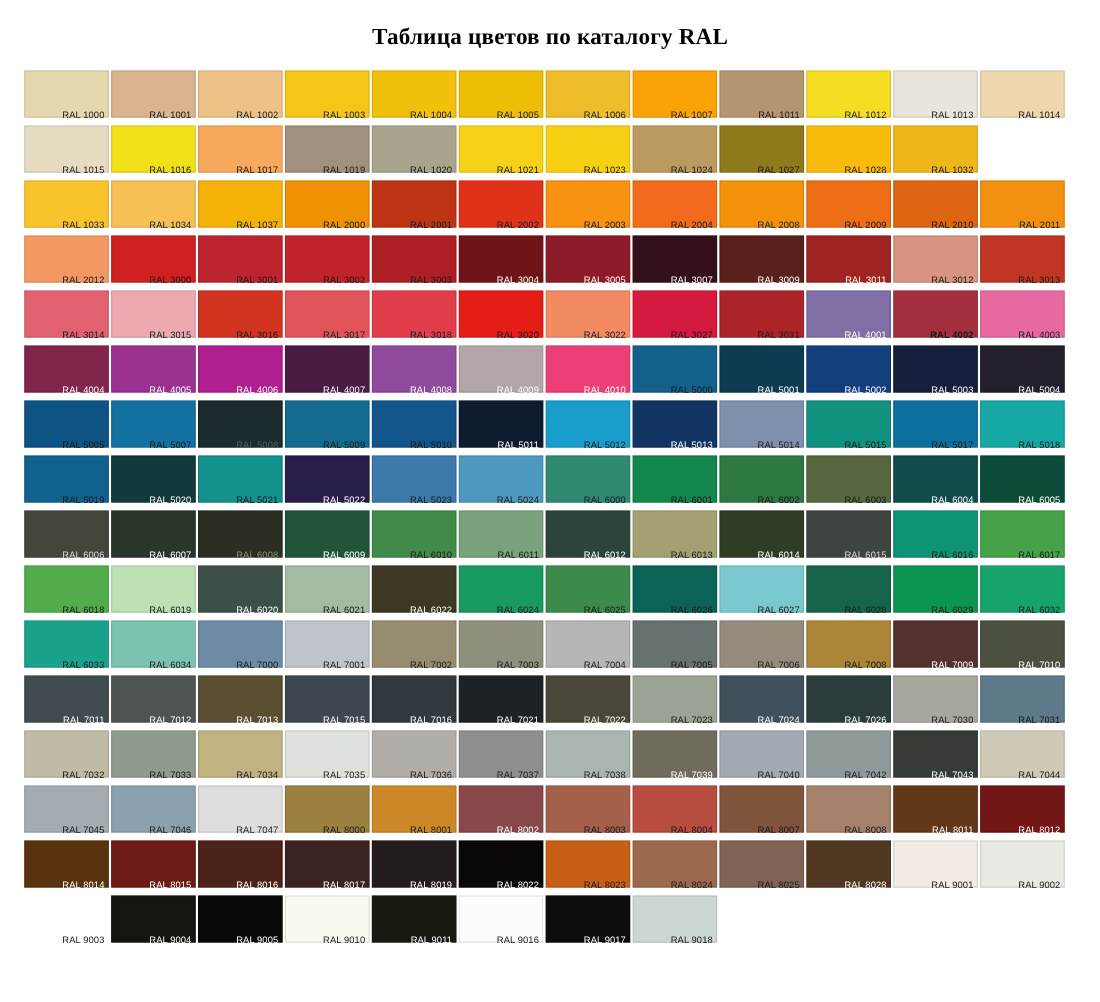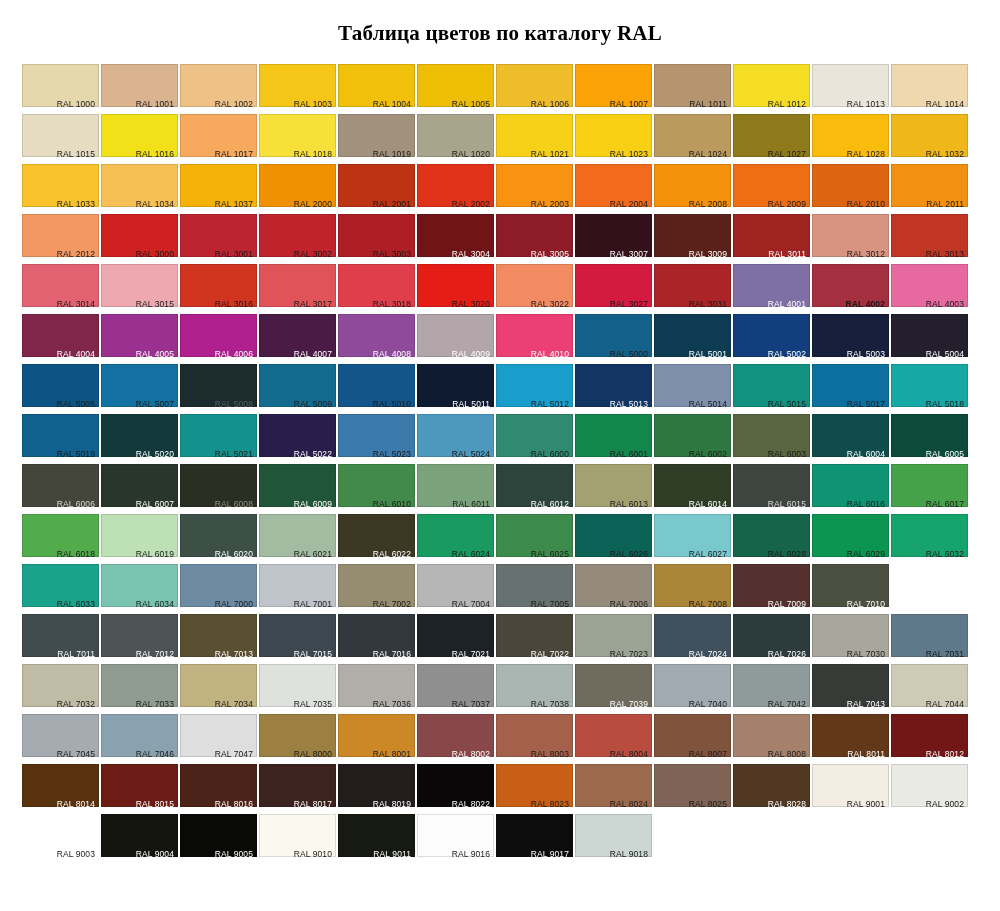--- a/index.html
+++ b/index.html
@@ -124,24 +124,20 @@
       </div>
       <div class="swatch-cell">
         <div class="swatch" style="background: rgb(242, 225, 24); box-shadow: rgba(0, 0, 0, 0.12) 0px 0px 0px 1px inset;"></div>
         <div class="swatch-label" style="color: rgb(26, 26, 26);">RAL 1016</div>
       </div>
       <div class="swatch-cell">
         <div class="swatch" style="background: rgb(247, 169, 93); box-shadow: rgba(0, 0, 0, 0.12) 0px 0px 0px 1px inset;"></div>
         <div class="swatch-label" style="color: rgb(26, 26, 26);">RAL 1017</div>
       </div>
       <div class="swatch-cell">
-        <div class="swatch" style="background: rgb(248, 224, 59); box-shadow: rgba(0, 0, 0, 0.12) 0px 0px 0px 1px inset;"></div>
-        <div class="swatch-label" style="color: rgb(26, 26, 26);">RAL 1018</div>
-      </div>
-      <div class="swatch-cell">
         <div class="swatch" style="background: rgb(162, 145, 124); box-shadow: rgba(0, 0, 0, 0.12) 0px 0px 0px 1px inset;"></div>
         <div class="swatch-label" style="color: rgb(26, 26, 26);">RAL 1019</div>
       </div>
       <div class="swatch-cell">
         <div class="swatch" style="background: rgb(169, 165, 141); box-shadow: rgba(0, 0, 0, 0.12) 0px 0px 0px 1px inset;"></div>
         <div class="swatch-label" style="color: rgb(26, 26, 26);">RAL 1020</div>
       </div>
       <div class="swatch-cell">
         <div class="swatch" style="background: rgb(247, 209, 23); box-shadow: rgba(0, 0, 0, 0.12) 0px 0px 0px 1px inset;"></div>
         <div class="swatch-label" style="color: rgb(26, 26, 26);">RAL 1021</div>
@@ -580,20 +576,24 @@
         <div class="swatch" style="background: rgb(109, 139, 163); box-shadow: rgba(0, 0, 0, 0.12) 0px 0px 0px 1px inset;"></div>
         <div class="swatch-label" style="color: rgb(26, 26, 26);">RAL 7000</div>
       </div>
       <div class="swatch-cell">
         <div class="swatch" style="background: rgb(190, 196, 201); box-shadow: rgba(0, 0, 0, 0.12) 0px 0px 0px 1px inset;"></div>
         <div class="swatch-label" style="color: rgb(26, 26, 26);">RAL 7001</div>
       </div>
       <div class="swatch-cell">
         <div class="swatch" style="background: rgb(150, 140, 111); box-shadow: rgba(0, 0, 0, 0.12) 0px 0px 0px 1px inset;"></div>
         <div class="swatch-label" style="color: rgb(26, 26, 26);">RAL 7002</div>
+      </div>
+      <div class="swatch-cell">
+        <div class="swatch" style="background: rgb(143, 143, 126); box-shadow: rgba(0, 0, 0, 0.12) 0px 0px 0px 1px inset;"></div>
+        <div class="swatch-label" style="color: rgb(26, 26, 26);">RAL 7003</div>
       </div>
       <div class="swatch-cell">
         <div class="swatch" style="background: rgb(182, 182, 182); box-shadow: rgba(0, 0, 0, 0.12) 0px 0px 0px 1px inset;"></div>
         <div class="swatch-label" style="color: rgb(26, 26, 26);">RAL 7004</div>
       </div>
       <div class="swatch-cell">
         <div class="swatch" style="background: rgb(103, 113, 111); box-shadow: rgba(0, 0, 0, 0.12) 0px 0px 0px 1px inset;"></div>
         <div class="swatch-label" style="color: rgb(26, 26, 26);">RAL 7005</div>
       </div>
       <div class="swatch-cell">

